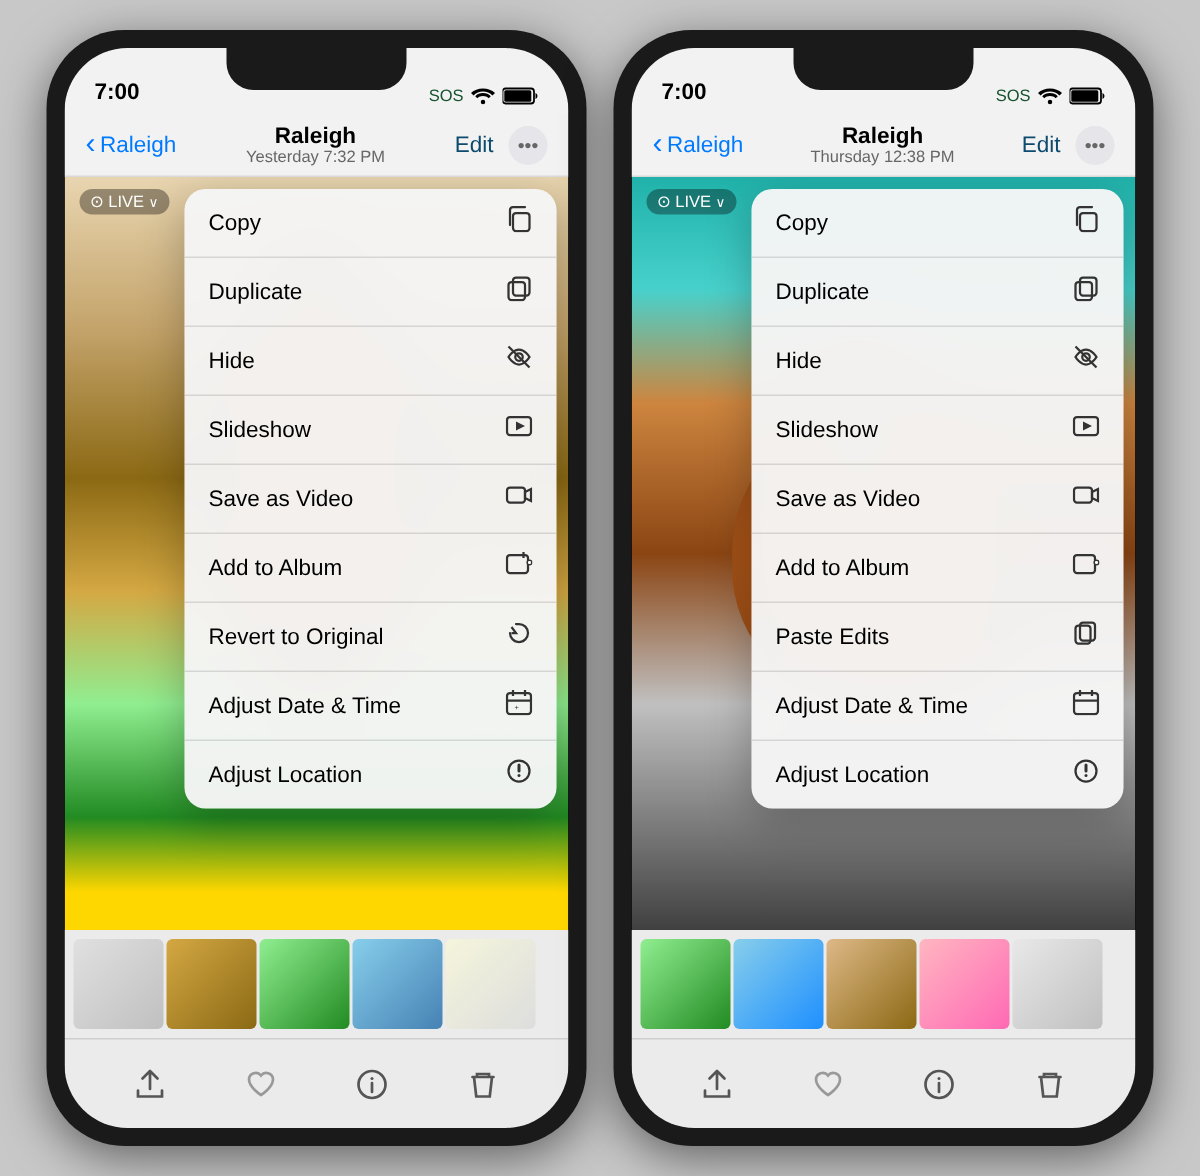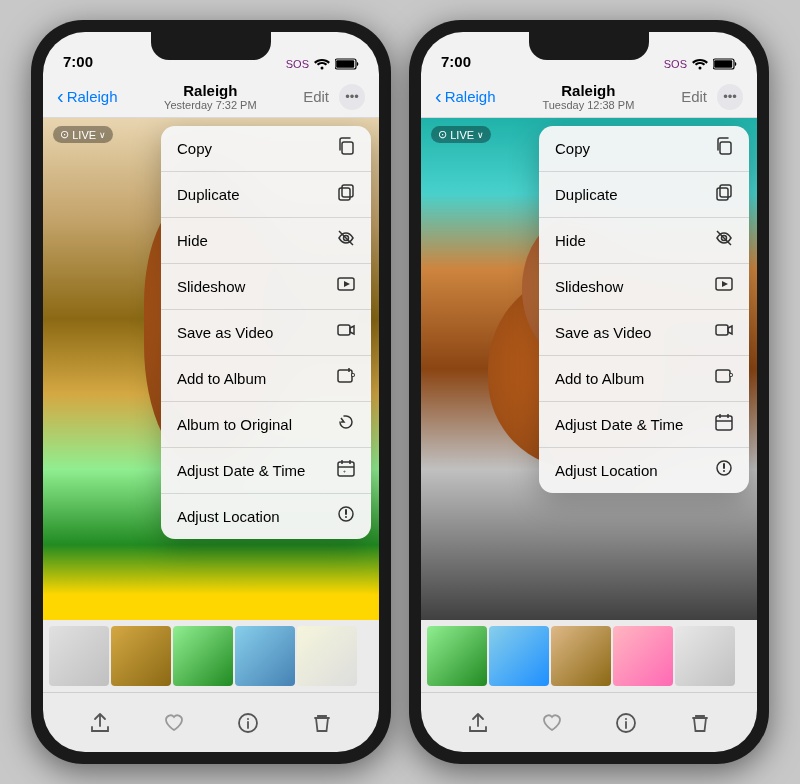--- a/index.html
+++ b/index.html
@@ -71,21 +71,21 @@
       font-size: 15px;
       font-weight: 600;
       color: #000;
     }
 
     .status-right {
       display: flex;
       align-items: center;
       gap: 5px;
       font-size: 12px;
-      color: #701a75;
+      color: #14532d;
     }
 
     
     .nav-bar {
       height: 42px;
       background: rgba(255,255,255,0.95);
       display: flex;
       align-items: center;
       justify-content: space-between;
       padding: 0 14px;
@@ -115,21 +115,21 @@
       color: #666;
     }
 
     .nav-right {
       display: flex;
       align-items: center;
       gap: 10px;
     }
 
     .nav-edit {
-      color: #737373;
+      color: #0c4a6e;
       font-size: 15px;
       font-weight: 500;
     }
 
     .nav-more {
       width: 26px;
       height: 26px;
       border-radius: 50%;
       background: #e5e5ea;
       display: flex;
@@ -159,21 +159,21 @@
       align-items: center;
       gap: 3px;
       z-index: 5;
     }
 
     
     .context-menu {
       position: absolute;
       top: 8px;
       right: 8px;
-      width: 210px;
+      width: 248px;
       background: rgba(245,245,245,0.97);
       backdrop-filter: blur(20px);
       border-radius: 14px;
       overflow: hidden;
       z-index: 50;
       box-shadow: 0 8px 30px rgba(0,0,0,0.25);
     }
 
     .menu-item {
       display: flex;
@@ -351,21 +351,21 @@
             <span class="menu-item-icon">
               <svg width="18" height="18" viewBox="0 0 18 18">
                   <rect x="1" y="3" width="14" height="12" rx="2" fill="none" stroke="#333" stroke-width="1.5"></rect>
                   <line x1="12" y1="1" x2="12" y2="5" stroke="#333" stroke-width="1.5"></line>
                   <path d="M16 6a2 2 0 110 4 2 2 0 010-4z" fill="#333"></path>
                   <path d="M15 8h2M16 7v2" stroke="#fff" stroke-width="1.2"></path>
                 </svg>
             </span>
           </div>
           <div class="menu-item">
-            <span class="menu-item-label">Album to Original</span>
+            <span class="menu-item-label">Revert to Original</span>
             <span class="menu-item-icon">
               <svg width="18" height="18" viewBox="0 0 18 18">
                   <path d="M3 9a6 6 0 106-6H7" fill="none" stroke="#333" stroke-width="1.5" stroke-linecap="round"></path>
                   <polyline points="4,5 7,9 4,9" fill="none" stroke="#333" stroke-width="1.5"></polyline>
                 </svg>
             </span>
           </div>
           <div class="menu-item">
             <span class="menu-item-label">Adjust Date &amp; Time</span>
             <span class="menu-item-icon">
@@ -450,21 +450,21 @@
         </div>
       </div>
 
       <div class="nav-bar">
         <div class="nav-back">
           <span style="font-size:20px;">‹</span>
           <span style="font-size:15px; color:#007AFF;">Raleigh</span>
         </div>
         <div class="nav-title">
           <div class="nav-title-main">Raleigh</div>
-          <div class="nav-title-sub">Tuesday 12:38 PM</div>
+          <div class="nav-title-sub">Thursday 12:38 PM</div>
         </div>
         <div class="nav-right">
           <span class="nav-edit">Edit</span>
           <div class="nav-more">•••</div>
         </div>
       </div>
 
       <div class="photo-area">
         <div style="width:100%;height:100%;background:linear-gradient(180deg,#20B2AA 0%,#48D1CC 15%,#cd853f 30%,#8B4513 50%,#c0c0c0 70%,#808080 85%,#404040 100%);">
           <div style="position:absolute;left:20%;top:30%;width:60%;height:40%;background:radial-gradient(ellipse at 50% 50%,#D2691E,#8B4513);border-radius:50% 50% 45% 45%;"></div>
@@ -524,20 +524,29 @@
                 </svg>
             </span>
           </div>
           <div class="menu-item">
             <span class="menu-item-label">Add to Album</span>
             <span class="menu-item-icon">
               <svg width="18" height="18" viewBox="0 0 18 18">
                   <rect x="1" y="3" width="14" height="12" rx="2" fill="none" stroke="#333" stroke-width="1.5"></rect>
                   <path d="M16 6a2 2 0 110 4 2 2 0 010-4z" fill="#333"></path>
                   <path d="M15 8h2M16 7v2" stroke="#fff" stroke-width="1.2"></path>
+                </svg>
+            </span>
+          </div>
+          <div class="menu-item">
+            <span class="menu-item-label">Paste Edits</span>
+            <span class="menu-item-icon">
+              <svg width="18" height="18" viewBox="0 0 18 18">
+                  <rect x="2" y="4" width="10" height="12" rx="2" fill="none" stroke="#333" stroke-width="1.5"></rect>
+                  <rect x="5" y="2" width="10" height="12" rx="2" fill="none" stroke="#333" stroke-width="1.5"></rect>
                 </svg>
             </span>
           </div>
           <div class="menu-item">
             <span class="menu-item-label">Adjust Date &amp; Time</span>
             <span class="menu-item-icon">
               <svg width="18" height="18" viewBox="0 0 18 18">
                   <rect x="1" y="3" width="16" height="14" rx="2" fill="none" stroke="#333" stroke-width="1.5"></rect>
                   <line x1="5" y1="1" x2="5" y2="5" stroke="#333" stroke-width="1.5"></line>
                   <line x1="13" y1="1" x2="13" y2="5" stroke="#333" stroke-width="1.5"></line>

